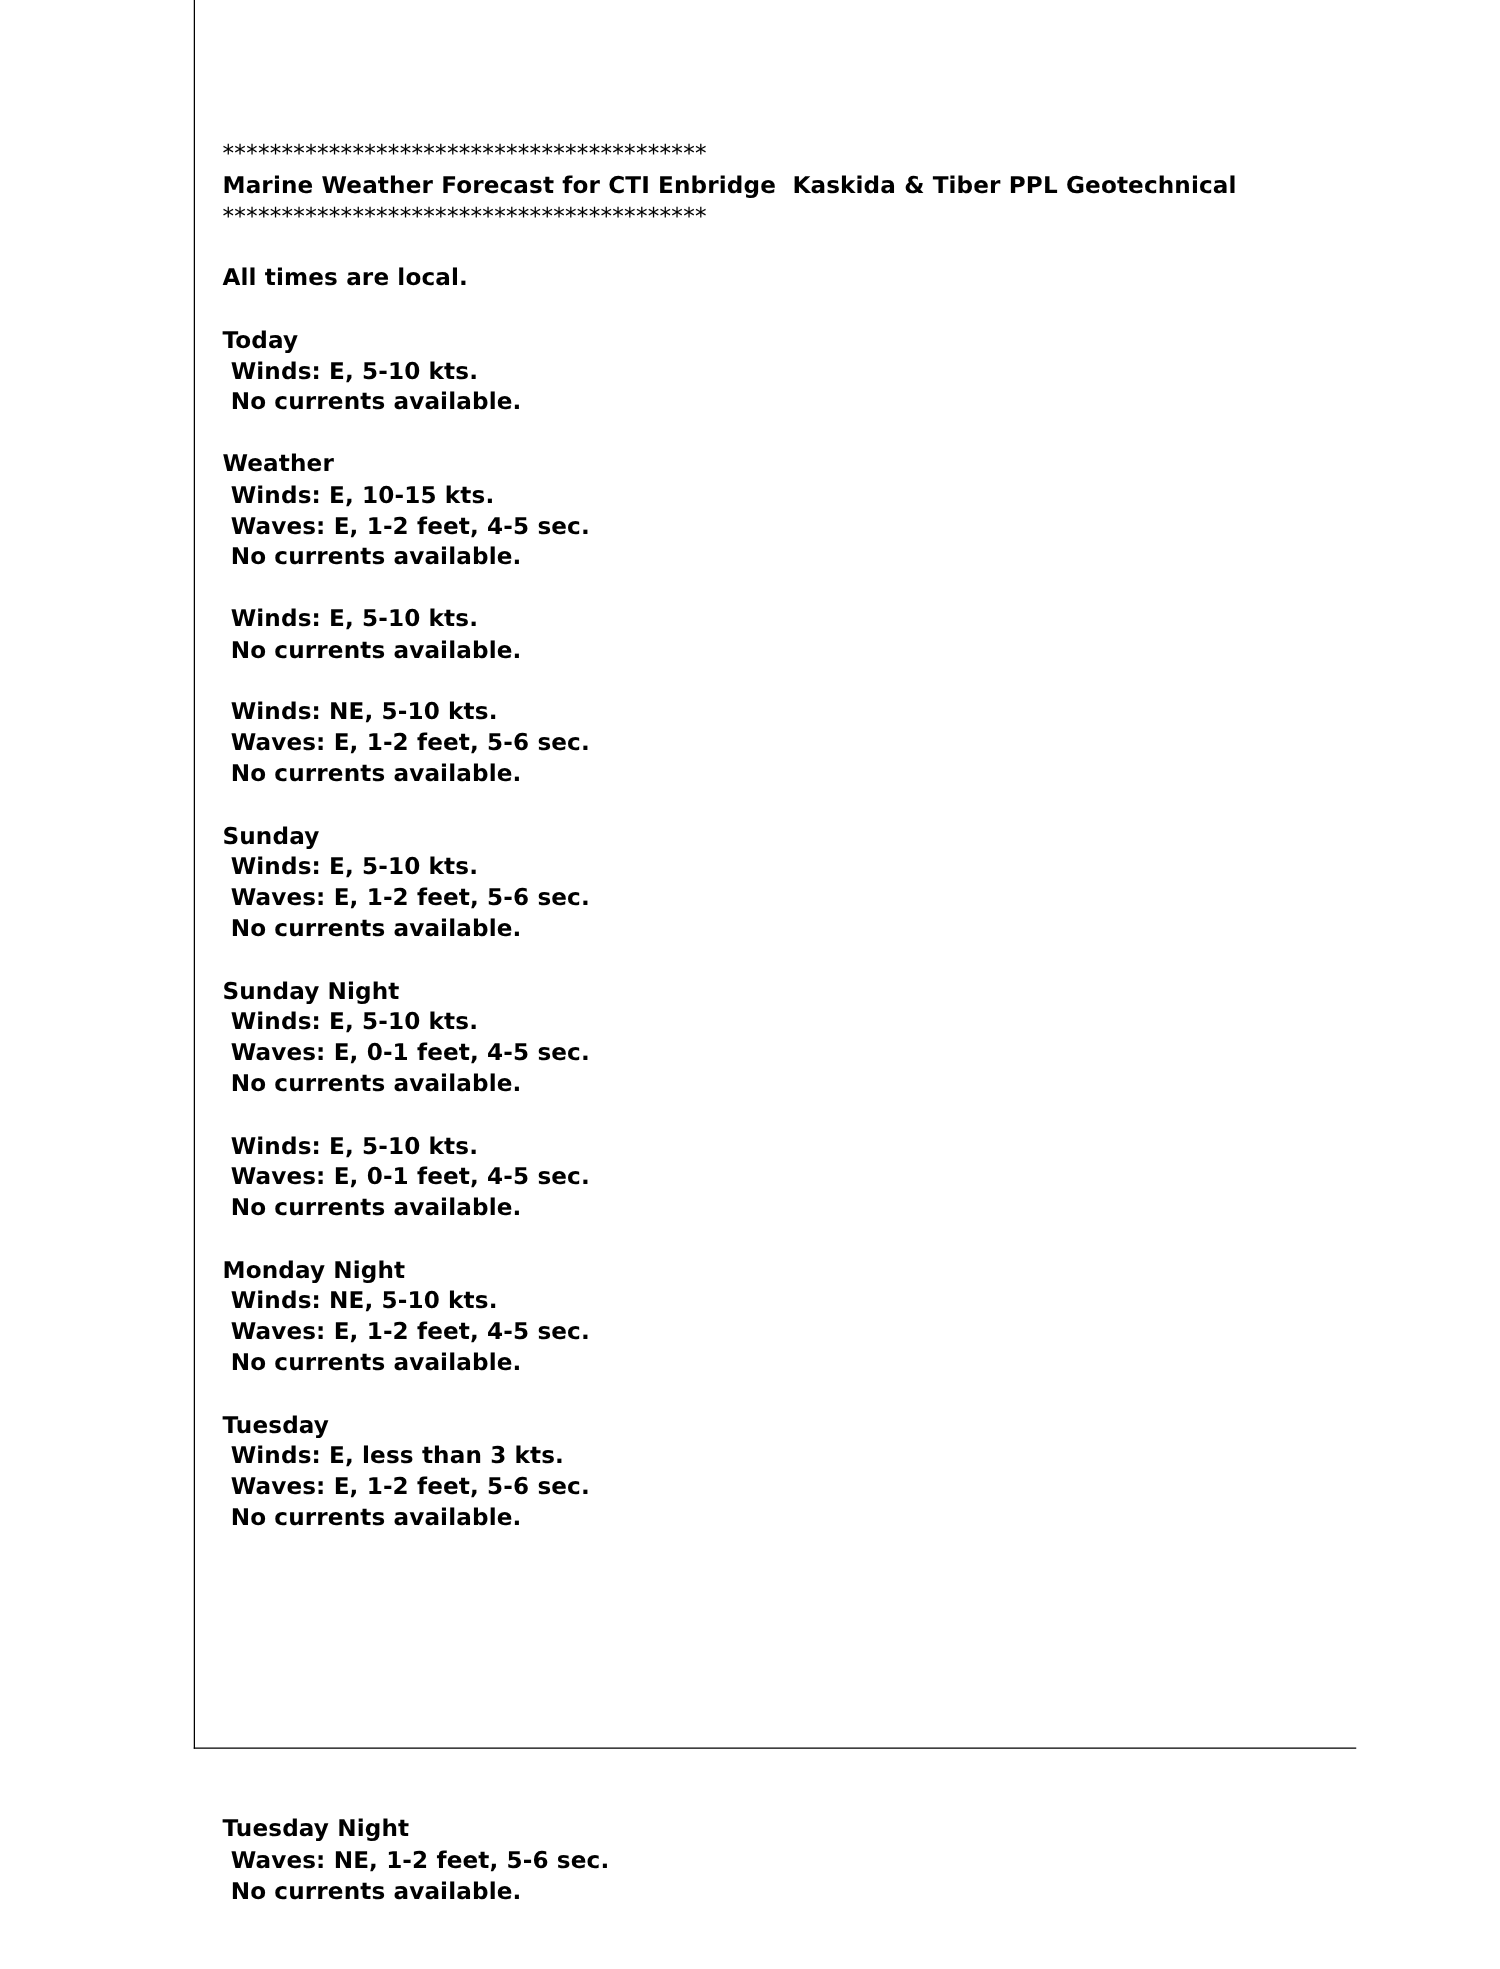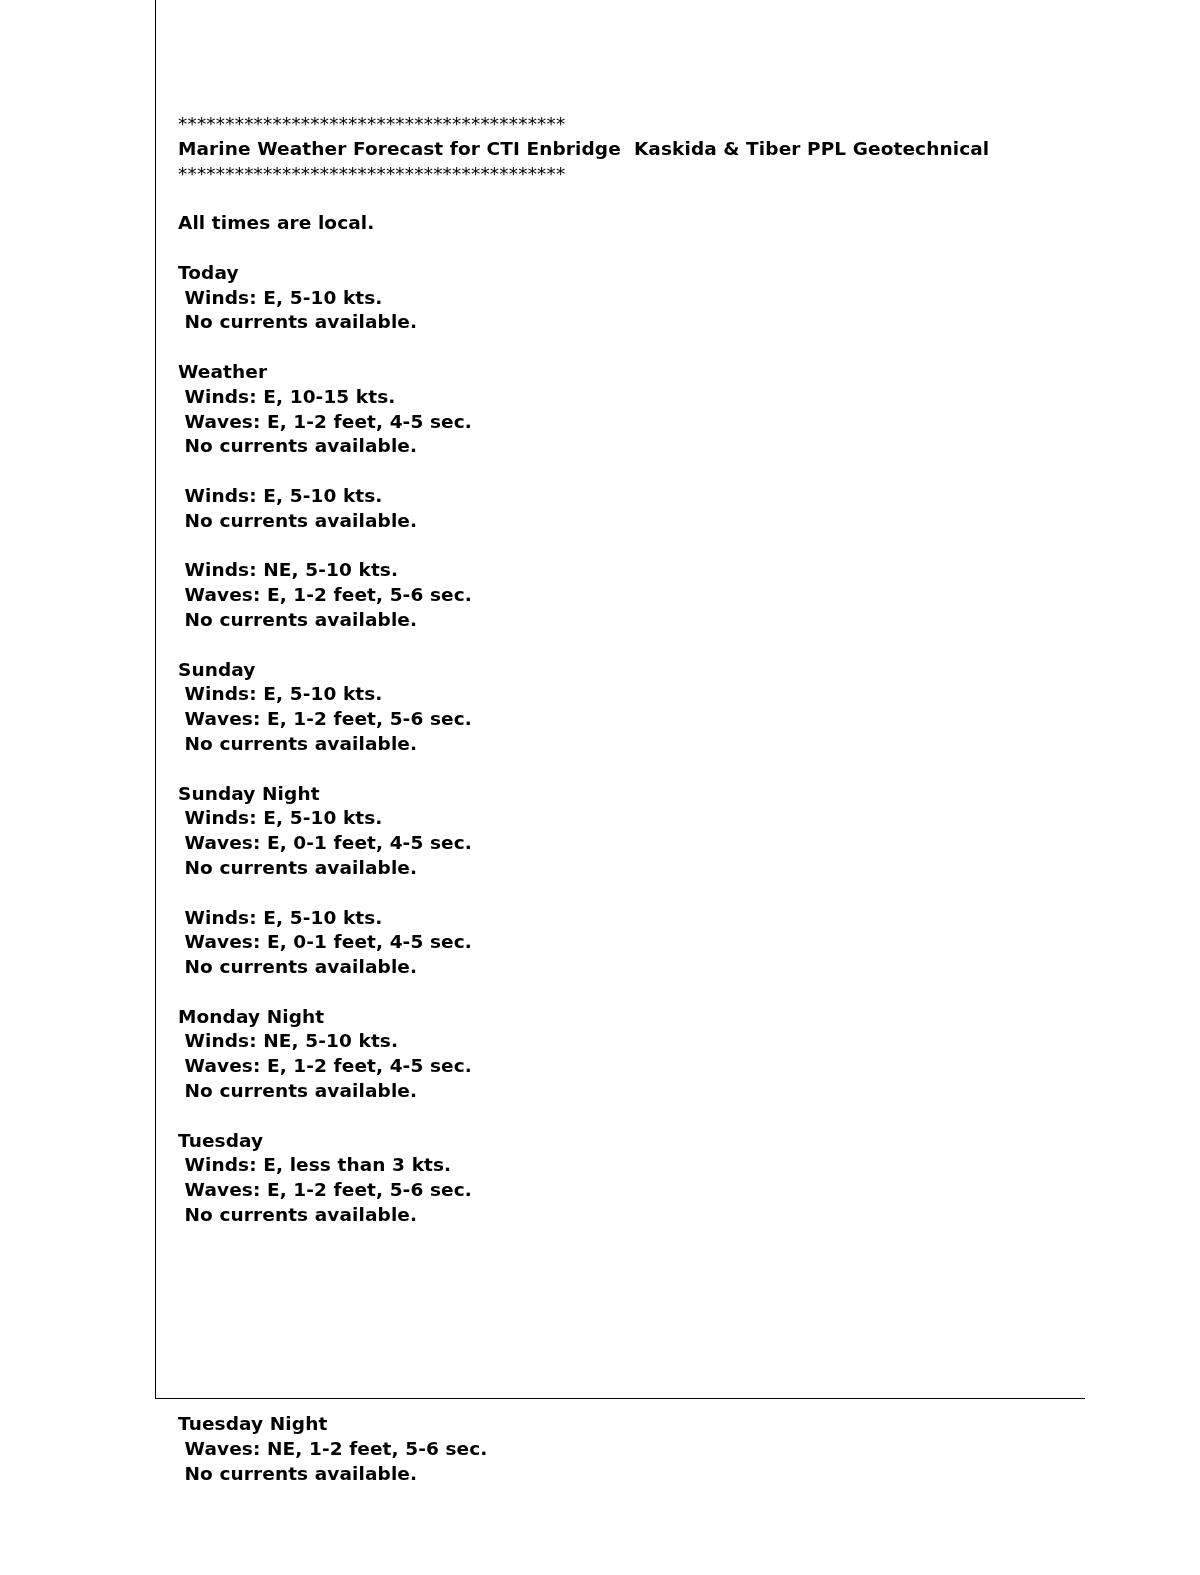--- a/index.html
+++ b/index.html
@@ -53,21 +53,21 @@
     width: 930px;
     height: 1399px;
     border-left: 1.5px solid #000000;
     border-bottom: 1.5px solid #000000;
     box-sizing: border-box;
     pointer-events: none;
   }
   .overflow-block {
     position: absolute;
     left: 178px;
-    top: 1412px;
+    top: 1452px;
     width: 940px;
   }
 </style>
 </head>
 <body>
 
 <div class="page">
 
   <div class="content-frame"></div>
 

